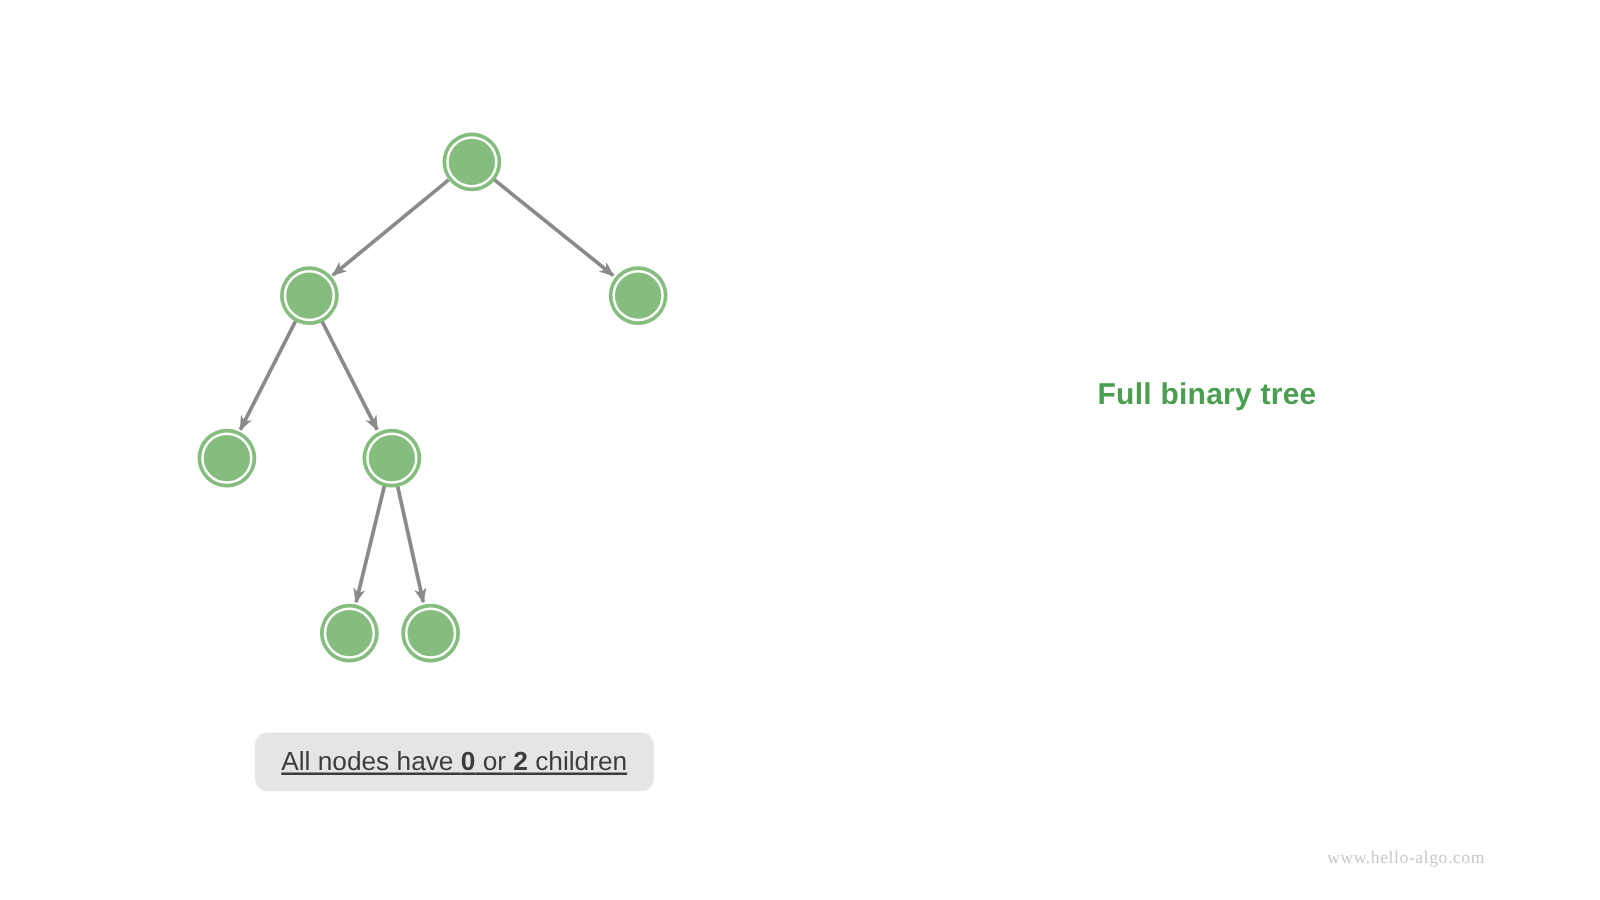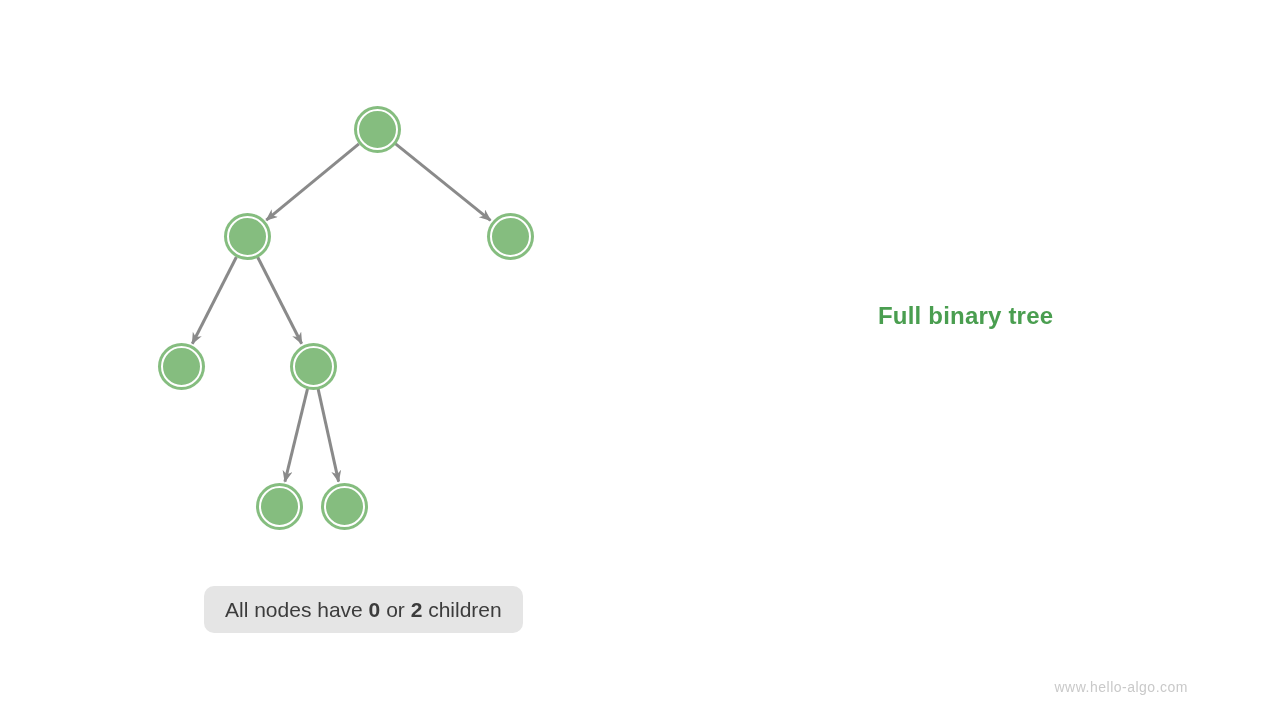--- a/index.html
+++ b/index.html
@@ -59,26 +59,27 @@
     position: absolute;
     left: 204px; top: 586px;
     height: 47px;
     line-height: 47px;
     padding: 0 21px;
     border-radius: 10px;
     background: var(--caption-bg);
     color: var(--caption-fg);
     font-size: 21px;
     white-space: nowrap;
+    text-decoration: underline;
   }
   .caption-box b { font-weight: bold; }
   .watermark {
     position: absolute;
     top: 679px; right: 40px;
-    font-family: Liberation Sans, sans-serif;
+    font-family: Liberation Serif, serif;
     font-size: 14px;
     letter-spacing: 0.5px;
     color: var(--watermark-fg);
     white-space: nowrap;
   }
 </style>
 </head>
 <body>
 
 <div class="stage">

